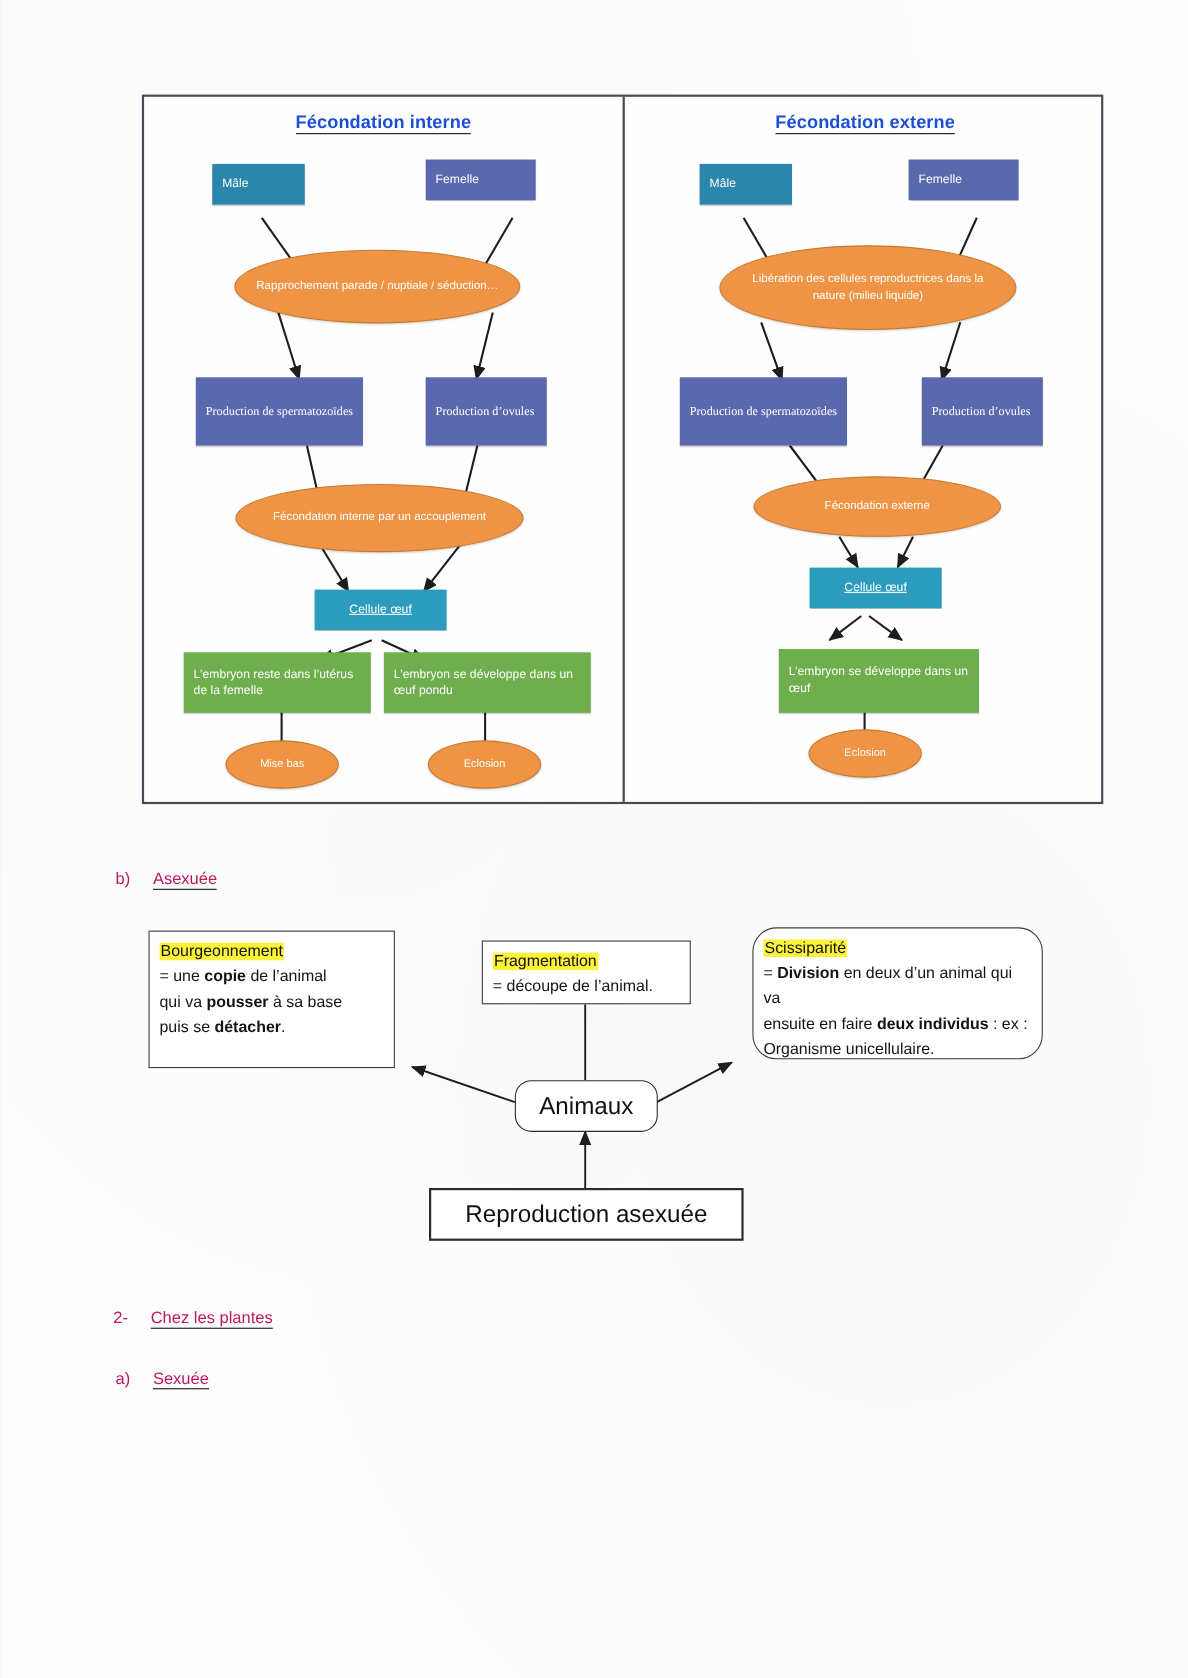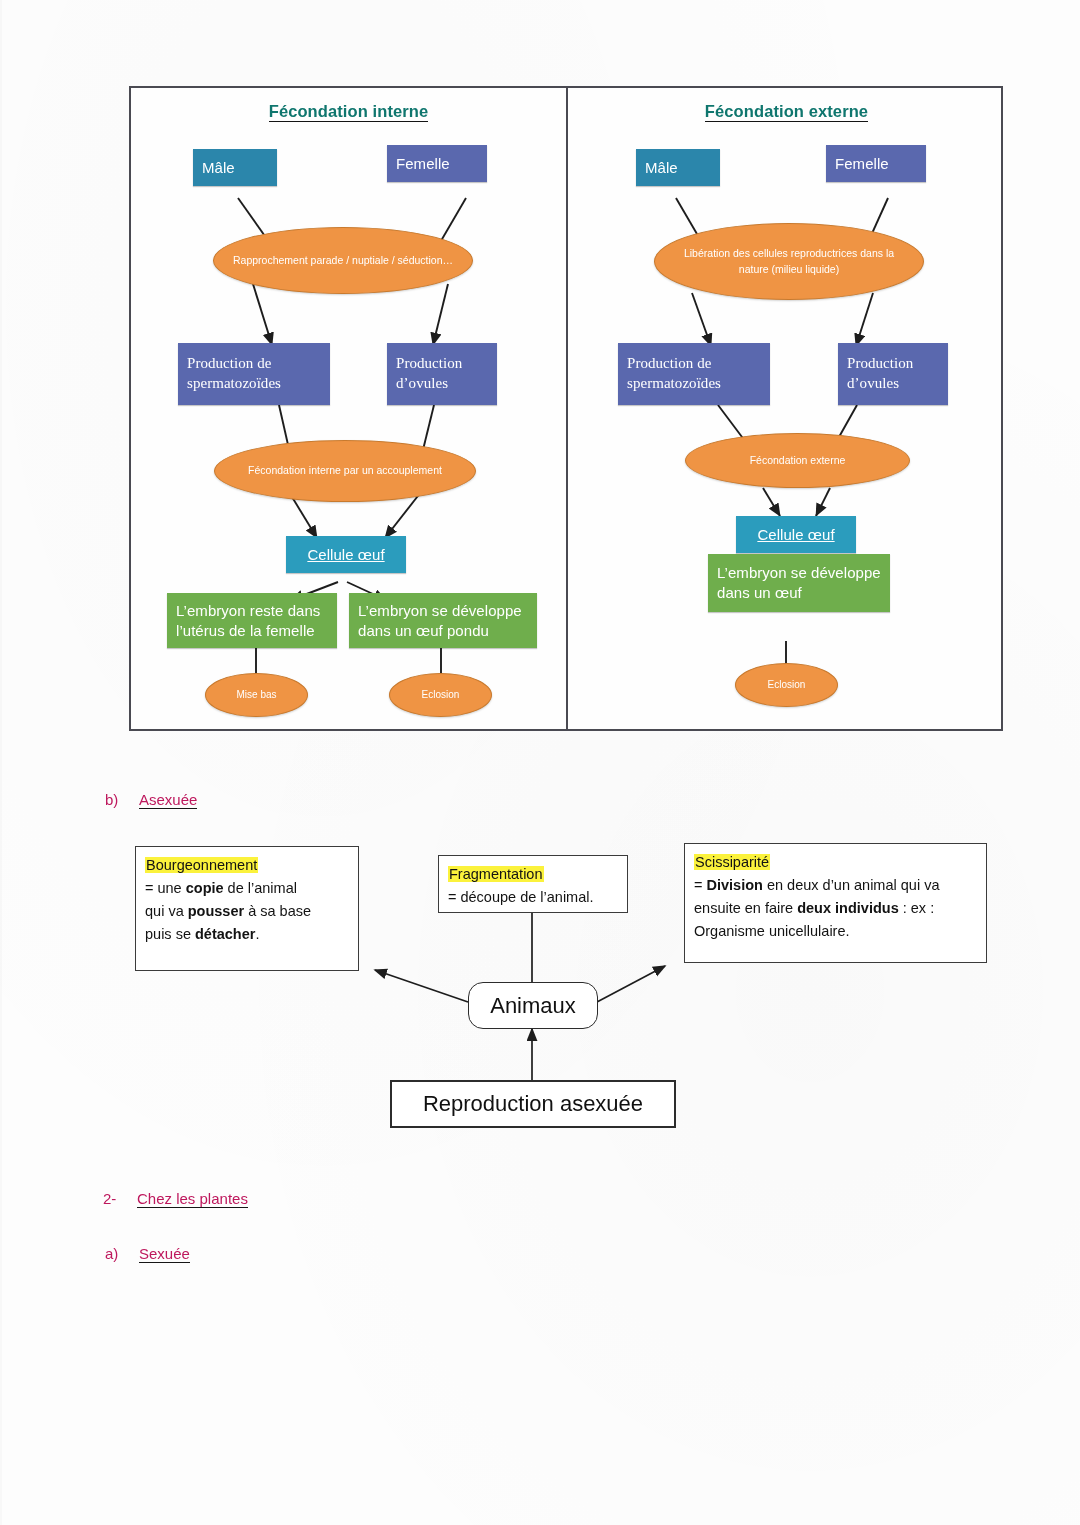--- a/index.html
+++ b/index.html
@@ -45,34 +45,34 @@
   .panel.right{ left:437px; width:437px; }
 
   .panel-title{
     position:absolute;
     width:100%;
     text-align:center;
     top:14px;
     font-size:16.5px;
     font-weight:700;
     letter-spacing:0.1px;
-    color:#0f766e;
+    color:#1d4ed8;
   }
   .panel-title span{
     border-bottom:1.6px solid #141414;
     padding-bottom:1px;
   }
 
   
   .node{
     position:absolute;
     display:flex;
     align-items:center;
     color:#ffffff;
-    font-size:15px;
+    font-size:11px;
     line-height:1.32;
     letter-spacing:0.05px;
     padding:5px 9px;
     box-shadow:0 1px 1px rgba(0,0,0,0.22);
   }
   .node.male{    background:#2b86ab; }
   .node.female{  background:#5a68ae; }
   .node.prod{    background:#5a68ae;font-family:Liberation Serif, serif; }
   .node.cell{    background:#2b9cbd; justify-content:center;text-decoration:underline; }
   .node.green{   background:#6fae4c; }
@@ -270,21 +270,21 @@
     </div>
 
     <div class="oval" style="left:117px; top:345px; width:225px; height:55px;">
       <span>Fécondation externe</span>
     </div>
 
     <div class="node cell" style="left:168px; top:428px; width:120px; height:37px;">
       <span>Cellule œuf</span>
     </div>
 
-    <div class="node green" style="left:140px; top:466px; width:182px; height:58px; flex-direction:column; align-items:flex-start; justify-content:center;">
+    <div class="node green" style="left:140px; top:502px; width:182px; height:58px; flex-direction:column; align-items:flex-start; justify-content:center;">
       <span>L’embryon se développe dans un œuf</span>
     </div>
 
     <div class="oval small" style="left:167px; top:575px; width:103px; height:44px;">
       <span>Eclosion</span>
     </div>
   </div>
 </div>
 
 <div class="section-label" style="left:105px; top:791px;">
@@ -314,21 +314,21 @@
   <div><span>= une </span><span class="b">copie</span><span> de l’animal</span></div>
   <div><span>qui va </span><span class="b">pousser</span><span> à sa base</span></div>
   <div><span>puis se </span><span class="b">détacher</span><span>.</span></div>
 </div>
 
 <div class="textbox" style="left:438px; top:855px; width:190px; height:58px;">
   <div><span class="hl">Fragmentation</span></div>
   <div>= découpe de l’animal.</div>
 </div>
 
-<div class="textbox" style="left:684px; top:843px; width:303px; height:120px;">
+<div class="textbox" style="left:684px; top:843px; width:264px; height:120px;border-radius:22px;">
   <div><span class="hl">Scissiparité</span></div>
   <div><span>= </span><span class="b">Division</span><span> en deux d’un animal qui va</span></div>
   <div><span>ensuite en faire </span><span class="b">deux individus</span><span> : ex :</span></div>
   <div>Organisme unicellulaire.</div>
 </div>
 
 <div class="plainbox" id="animaux-box" style="left:468px; top:982px; width:130px; height:47px;border-radius:15px;">
   <span>Animaux</span>
 </div>
 

